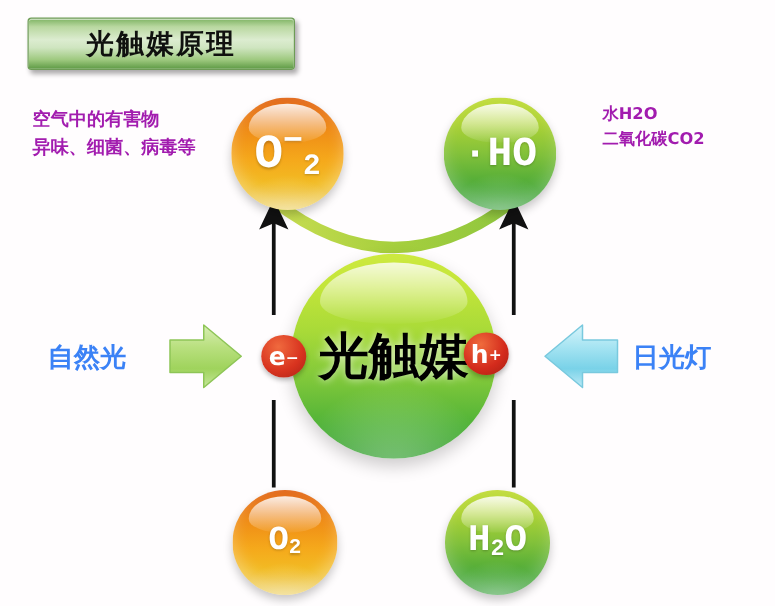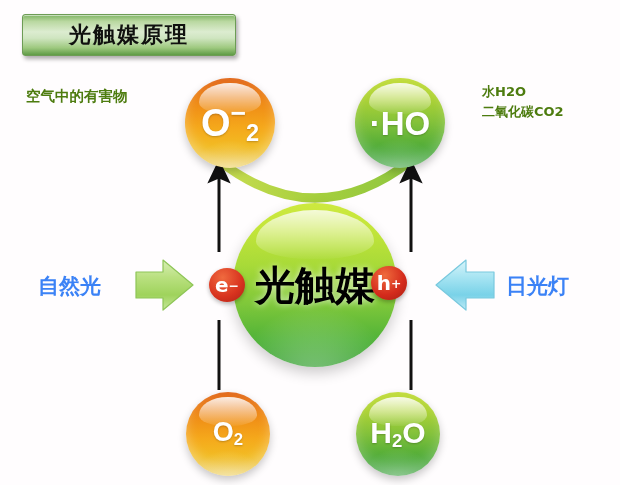--- a/index.html
+++ b/index.html
@@ -45,21 +45,21 @@
     font-weight: bold;
     color: #10110f;
     letter-spacing: 2px;
     font-family: "DejaVu Sans", "Liberation Sans", sans-serif;
   }
 
   
   .caption {
     position: absolute;
     font-weight: bold;
-    color: #4d7c0f;
+    color: #a21caf;
     font-family: "DejaVu Sans", "Liberation Sans", sans-serif;
     white-space: nowrap;
     line-height: 1.55;
   }
   #caption-left {
     left: 26px;
     top: 85px;
     font-size: 14.5px;
   }
   #caption-right {
@@ -75,21 +75,21 @@
     border-radius: 50%;
     display: flex;
     align-items: center;
     justify-content: center;
   }
   .sphere .glyph {
     position: relative;
     z-index: 3;
     color: #ffffff;
     font-weight: bold;
-    font-family: Liberation Sans, sans-serif;
+    font-family: Liberation Mono, monospace;
     text-shadow: 0 1px 2px rgba(0,0,0,0.22);
     line-height: 1;
     white-space: nowrap;
   }
   .sphere::after {   
     content: "";
     position: absolute;
     left: 16%;
     top: 6%;
     width: 68%;
@@ -259,20 +259,21 @@
       <path d="M494 272 L466 272 L466 260 L436 285 L466 310 L466 298 L494 298 Z" fill="url(#cyanArrowGrad)" stroke="#79c9de" stroke-width="1.2" stroke-linejoin="round"></path>
     </g>
   </svg>
 
   <div id="title-banner">
     <span id="title-text">光触媒原理</span>
   </div>
 
   <div id="caption-left" class="caption">
     <span class="caption-line">空气中的有害物</span>
+    <span class="caption-line">异味、细菌、病毒等</span>
   </div>
 
   <div id="caption-right" class="caption">
     <span class="caption-line">水H2O</span>
     <span class="caption-line">二氧化碳CO2</span>
   </div>
 
   <div id="sphere-o2-minus" class="sphere sphere-orange">
     <span class="glyph"><span>O</span><span class="sup">−</span><span class="sub">2</span></span>
   </div>

